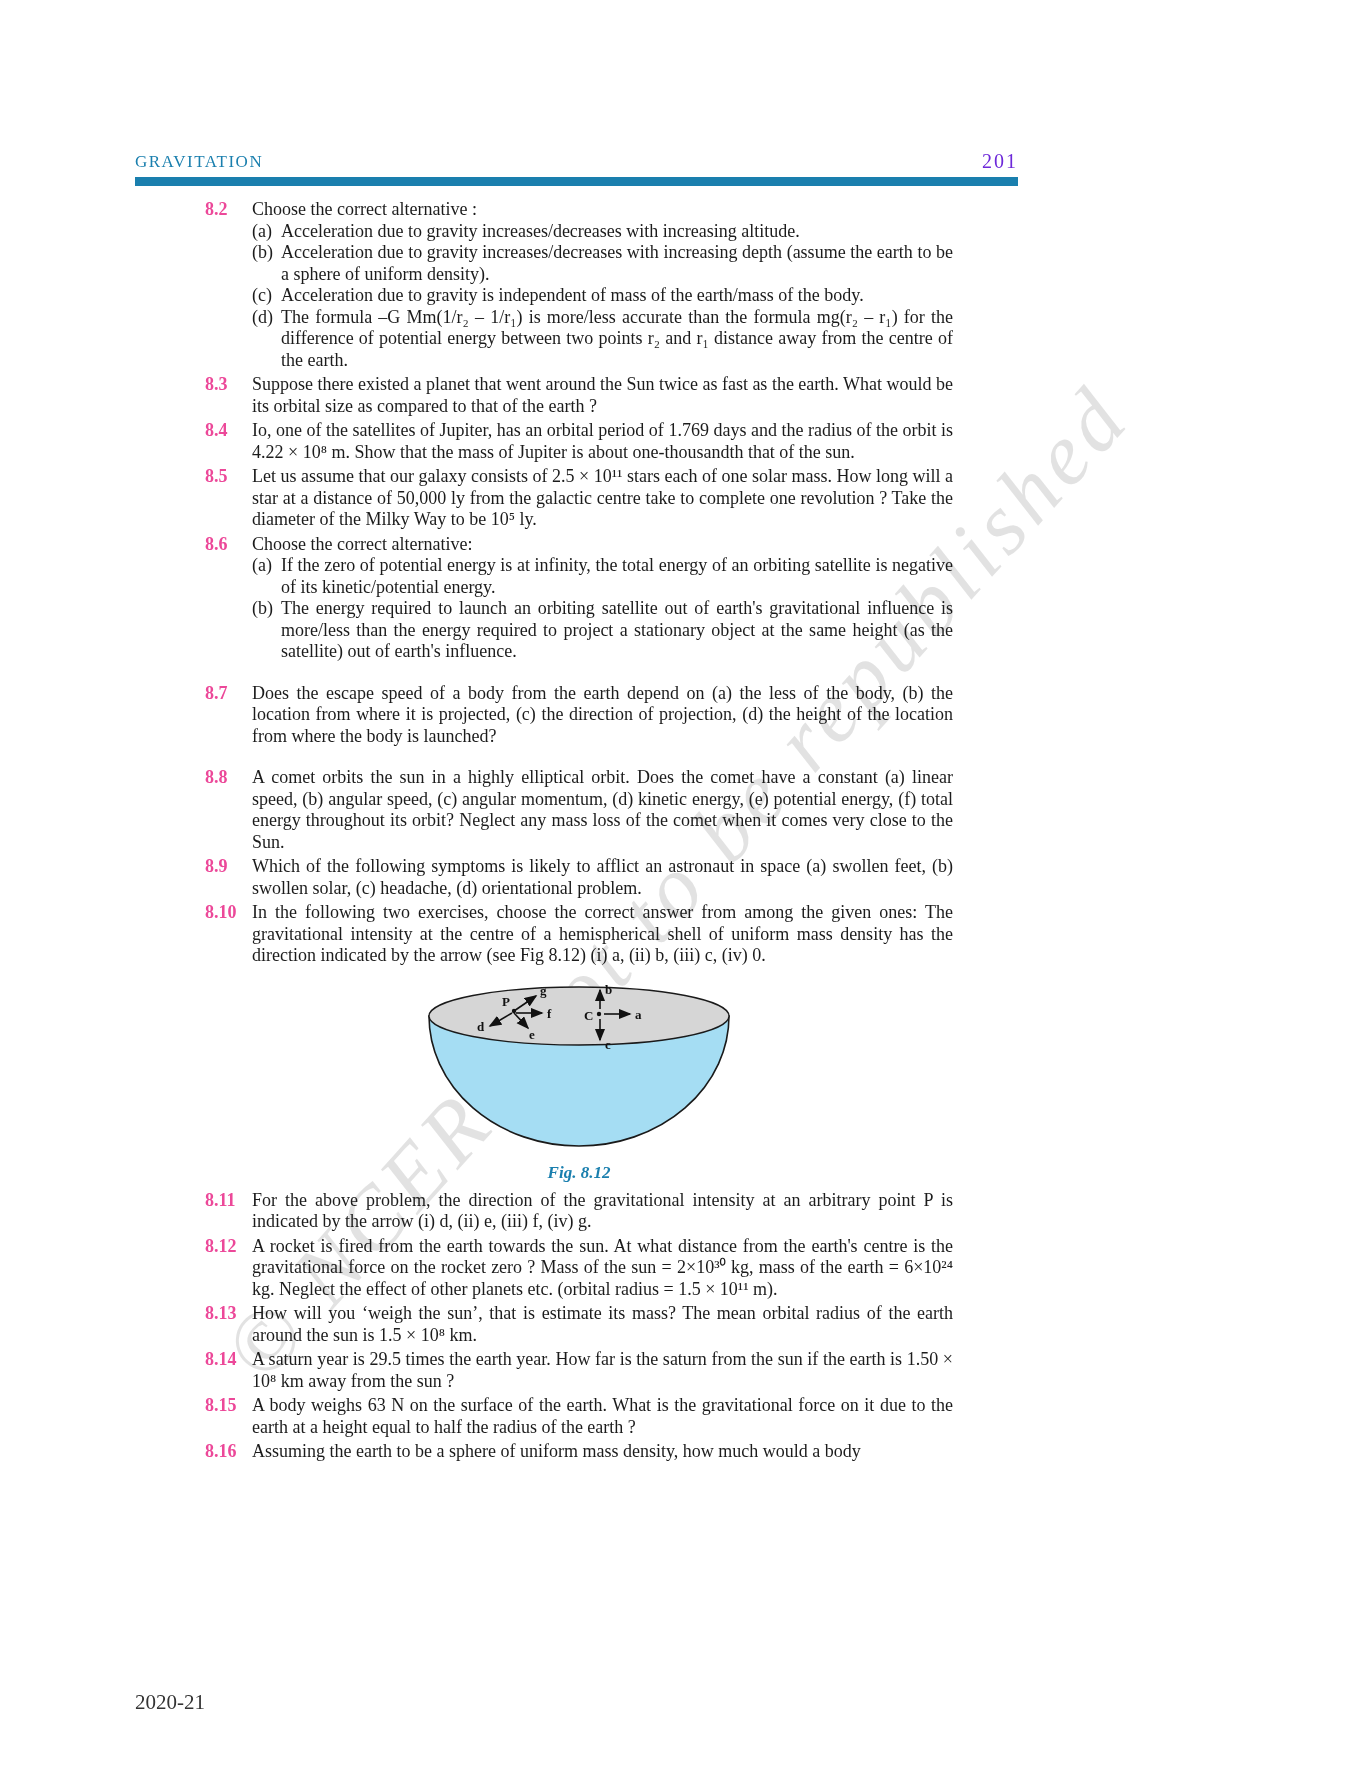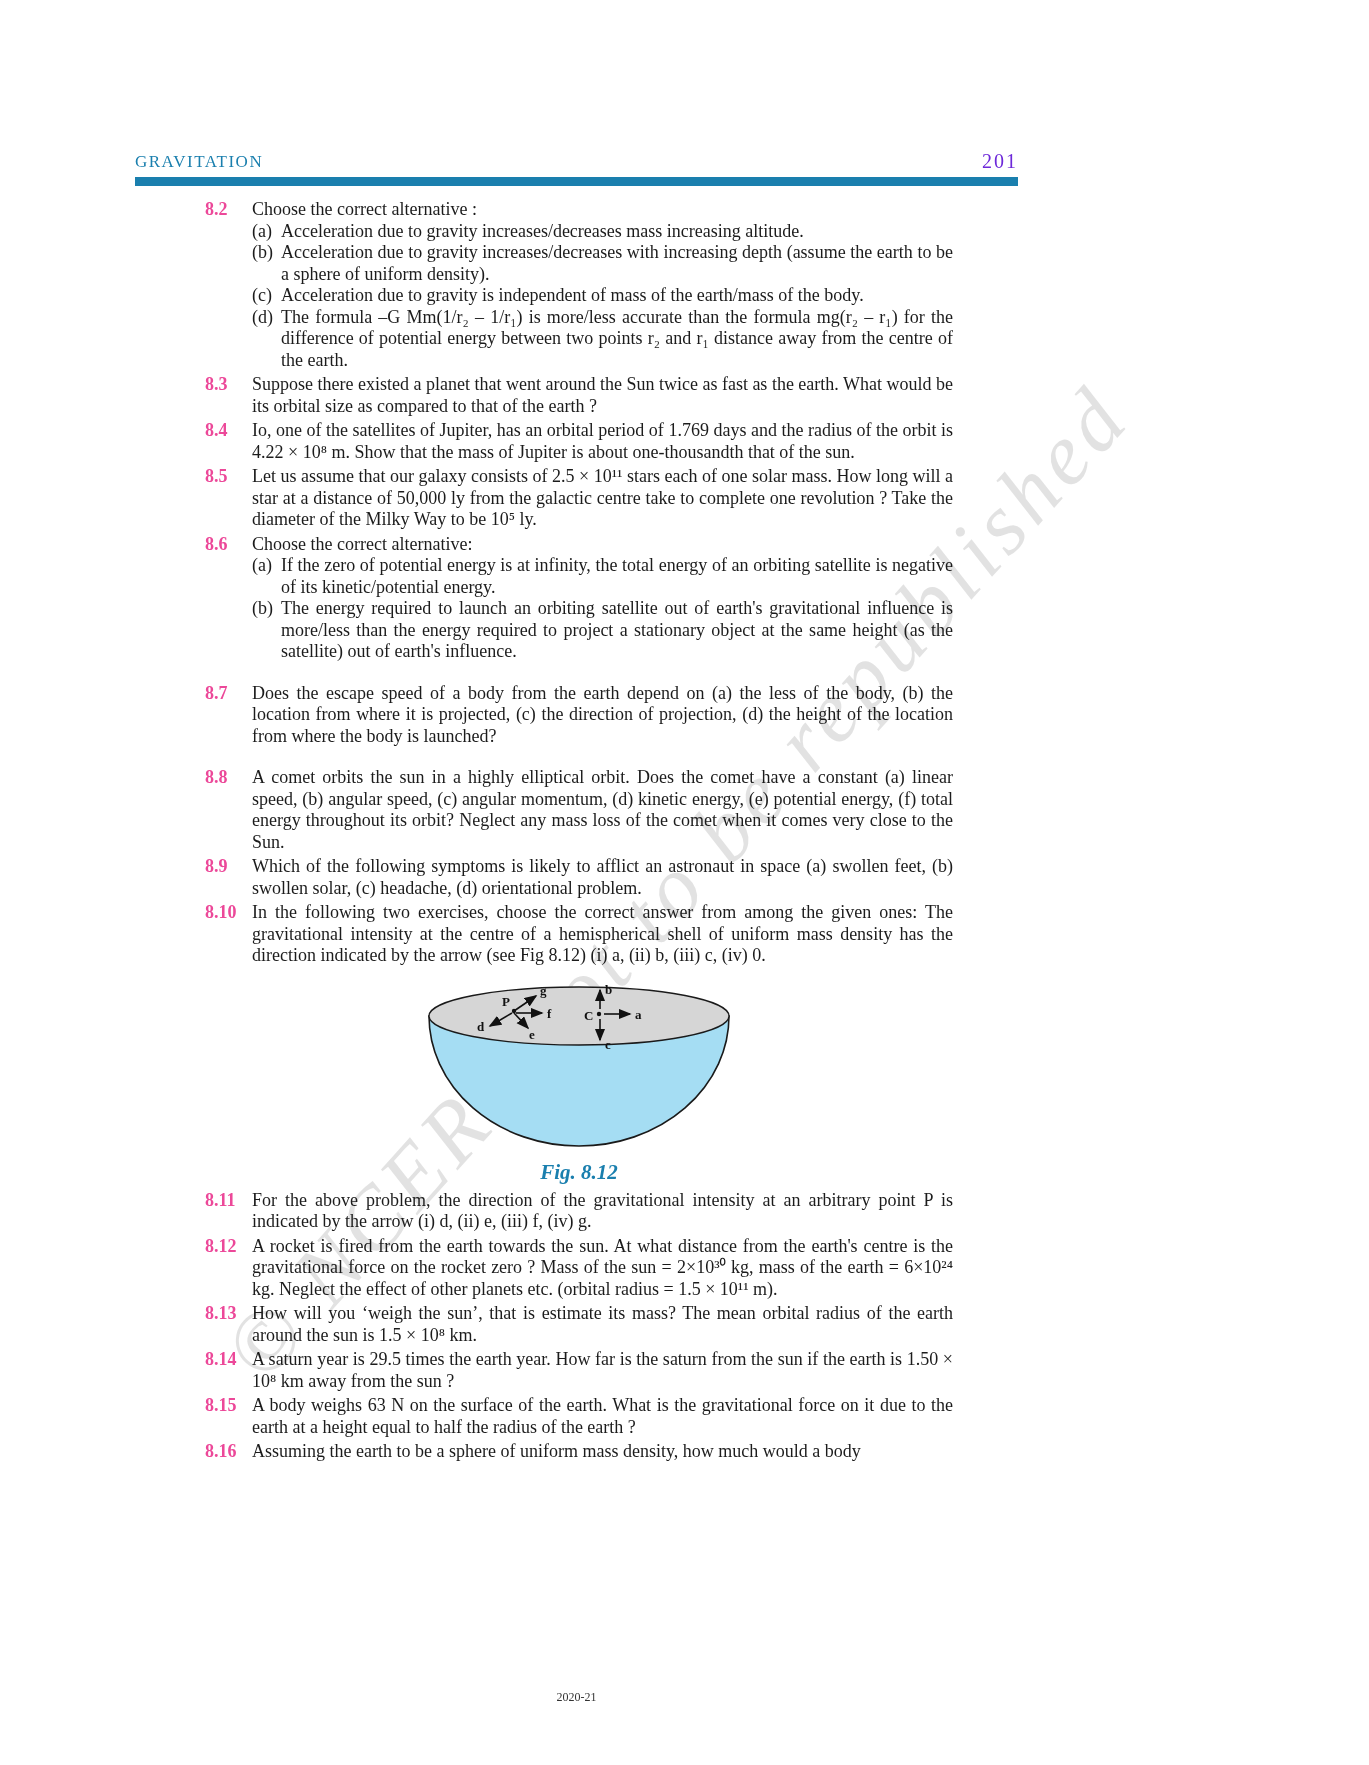--- a/index.html
+++ b/index.html
@@ -56,27 +56,27 @@
   }
   .part { text-align:justify; }
   .part.lettered { position:relative; padding-left:29px; }
   .plabel { position:absolute; left:0; top:0; }
   
   .figure-block { text-align:center; margin:16px 0 2px 0; }
   .figure-block svg { display:inline-block; }
   .fig-caption {
     text-align:center;
     color:#1a7fae; font-weight:bold; font-style:italic;
-    font-size:21px; margin:2px 0 6px 0;
+    font-size:17px; margin:2px 0 6px 0;
   }
   .fig-label { font-weight:bold; font-size:13px; fill:#111; font-family:"Liberation Serif", serif; }
   
   .footer {
     position:absolute; left:135px; top:1690px; width:883px;
-    text-align:center; font-size:12px; color:#333; z-index:1;
+    text-align:left; font-size:21px; color:#333; z-index:1;
   }
 </style>
 </head>
 <body>
 
 <div class="page">
 
   <div class="watermark">© NCERT not to be republished</div>
 
   <div class="header">
@@ -84,21 +84,21 @@
     <span class="pageno">201</span>
   </div>
   <div class="rule"></div>
 
   <div class="content">
 
     <div id="list-top">
         <div class="problem">
           <span class="pnum">8.2</span>
           <div class="part"><span>Choose the correct alternative :</span></div>
-          <div class="part lettered"><span class="plabel">(a)</span><span>Acceleration due to gravity increases/decreases mass increasing altitude.</span></div>
+          <div class="part lettered"><span class="plabel">(a)</span><span>Acceleration due to gravity increases/decreases with increasing altitude.</span></div>
           <div class="part lettered"><span class="plabel">(b)</span><span>Acceleration due to gravity increases/decreases with increasing depth (assume the earth to be a sphere of uniform density).</span></div>
           <div class="part lettered"><span class="plabel">(c)</span><span>Acceleration due to gravity is independent of mass of the earth/mass of the body.</span></div>
           <div class="part lettered"><span class="plabel">(d)</span><span>The formula –G Mm(1/r₂ – 1/r₁) is more/less accurate than the formula mg(r₂ – r₁) for the difference of potential energy between two points r₂ and r₁ distance away from the centre of the earth.</span></div>
         </div>
         <div class="problem">
           <span class="pnum">8.3</span>
           <div class="part"><span>Suppose there existed a planet that went around the Sun twice as fast as the earth. What would be its orbital size as compared to that of the earth ?</span></div>
         </div>
         <div class="problem">
           <span class="pnum">8.4</span>

